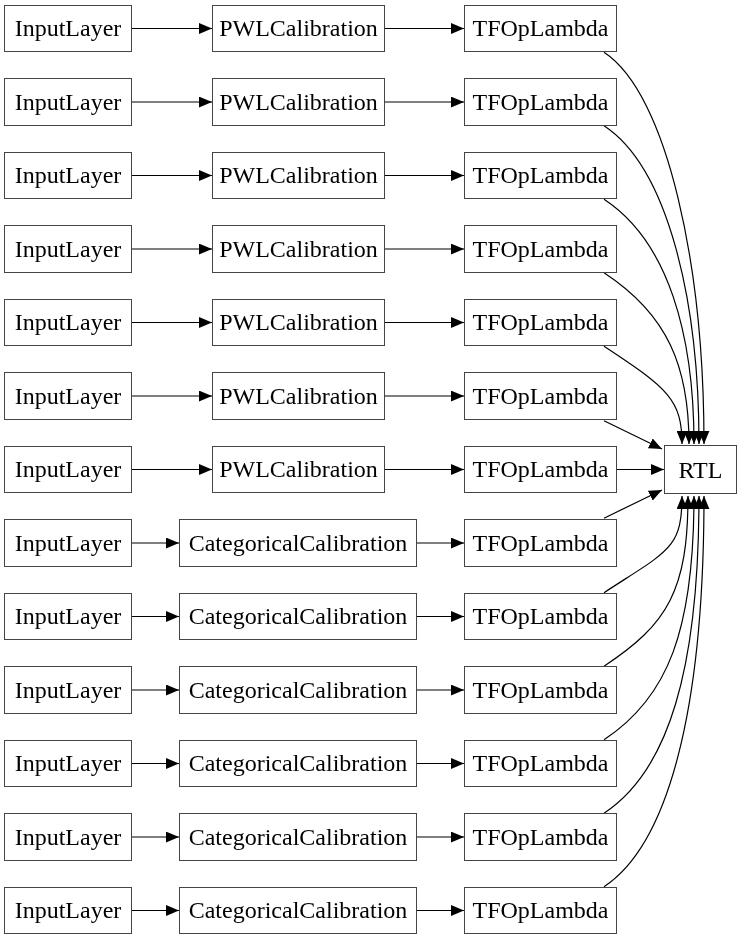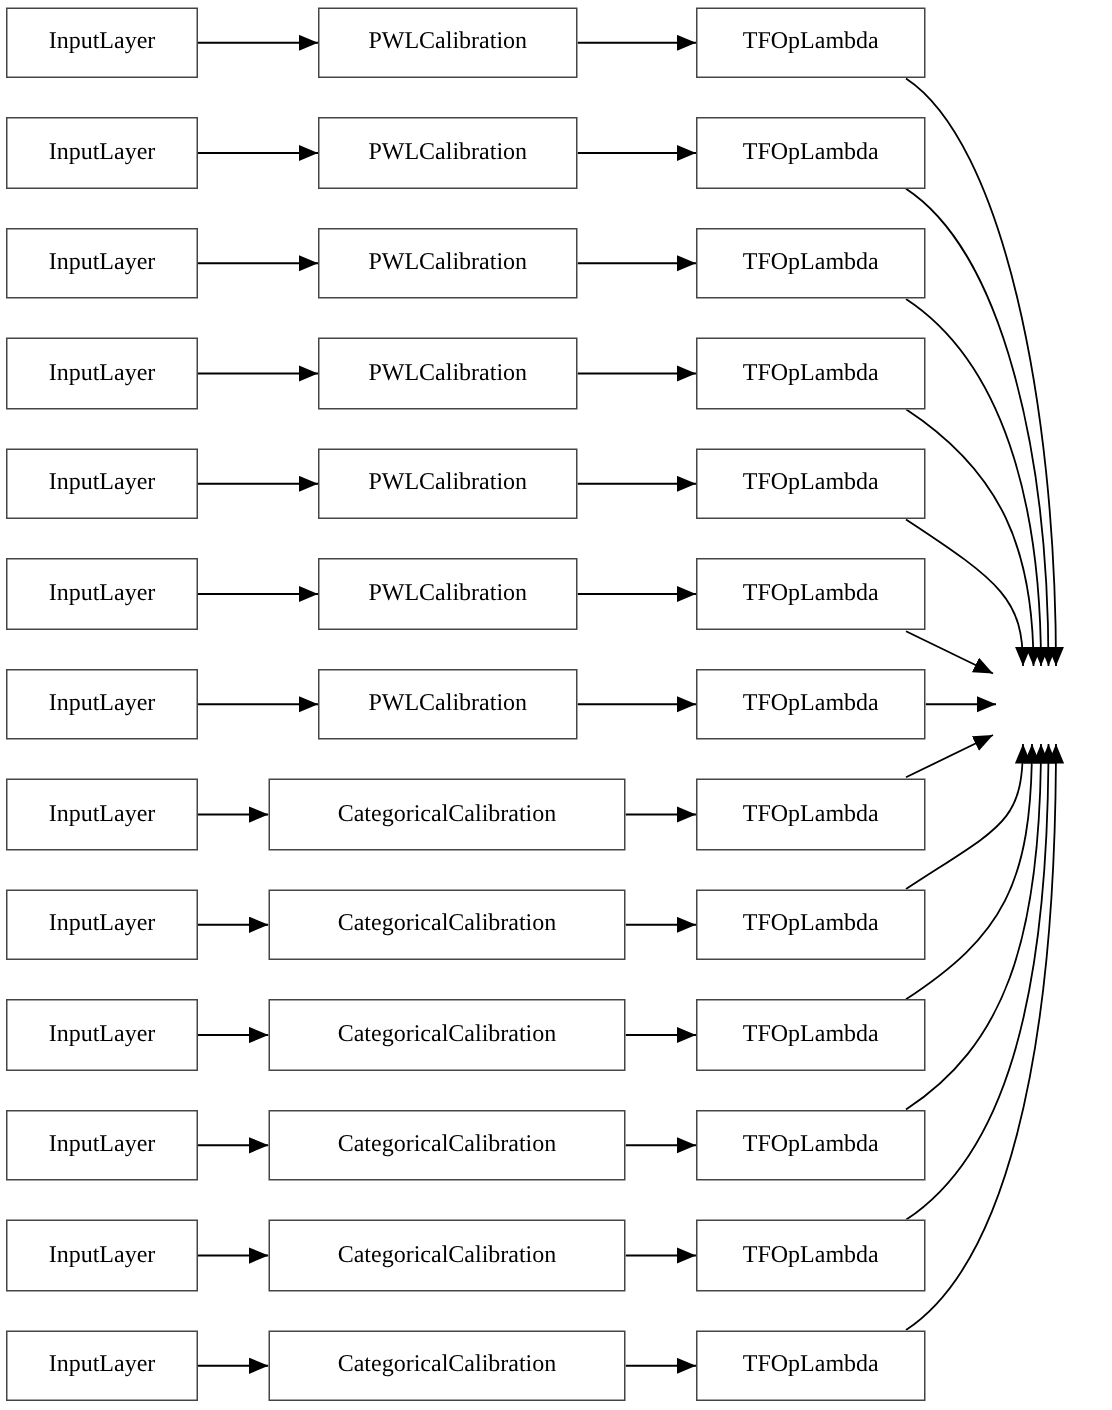--- a/index.html
+++ b/index.html
@@ -23,21 +23,21 @@
   }
   .node {
     position: absolute;
     box-sizing: border-box;
     border: 1.4px solid #454545;
     background: #ffffff;
     color: #000000;
     display: flex;
     align-items: center;
     justify-content: center;
-    font-size: 16px;
+    font-size: 24px;
     line-height: 1;
     white-space: nowrap;
     z-index: 2;
   }
 </style>
 </head>
 <body>
 
 <div id="stage">
   <svg id="edge-layer" width="741" height="940" viewBox="0 0 741 940">
@@ -82,20 +82,21 @@
         <path d="M 604 739.7 C 668 697.7 694 630.0 694 496" marker-end="url(#arrowhead)"></path>
         <path d="M 132 837 L 179 837" marker-end="url(#arrowhead)"></path>
         <path d="M 417 837 L 464 837" marker-end="url(#arrowhead)"></path>
         <path d="M 604 813.2 C 668 771.2 699 670.5 699 496" marker-end="url(#arrowhead)"></path>
         <path d="M 132 910.5 L 179 910.5" marker-end="url(#arrowhead)"></path>
         <path d="M 417 910.5 L 464 910.5" marker-end="url(#arrowhead)"></path>
         <path d="M 604 886.7 C 668 844.7 704 710.9 704 496" marker-end="url(#arrowhead)"></path>
       </g>
   </svg>
 
+  <div class="node" id="rtl-node" style="left:664px; top:445px; width:73px; height:49px;">RTL</div>
 <div class="node" style="left: 4px; top: 4.7px; width: 128px; height: 47.6px;">InputLayer</div>
     <div class="node" style="left: 212px; top: 4.7px; width: 173px; height: 47.6px;">PWLCalibration</div>
     <div class="node" style="left: 464px; top: 4.7px; width: 153px; height: 47.6px;">TFOpLambda</div>
     <div class="node" style="left: 4px; top: 78.2px; width: 128px; height: 47.6px;">InputLayer</div>
     <div class="node" style="left: 212px; top: 78.2px; width: 173px; height: 47.6px;">PWLCalibration</div>
     <div class="node" style="left: 464px; top: 78.2px; width: 153px; height: 47.6px;">TFOpLambda</div>
     <div class="node" style="left: 4px; top: 151.7px; width: 128px; height: 47.6px;">InputLayer</div>
     <div class="node" style="left: 212px; top: 151.7px; width: 173px; height: 47.6px;">PWLCalibration</div>
     <div class="node" style="left: 464px; top: 151.7px; width: 153px; height: 47.6px;">TFOpLambda</div>
     <div class="node" style="left: 4px; top: 225.2px; width: 128px; height: 47.6px;">InputLayer</div>

